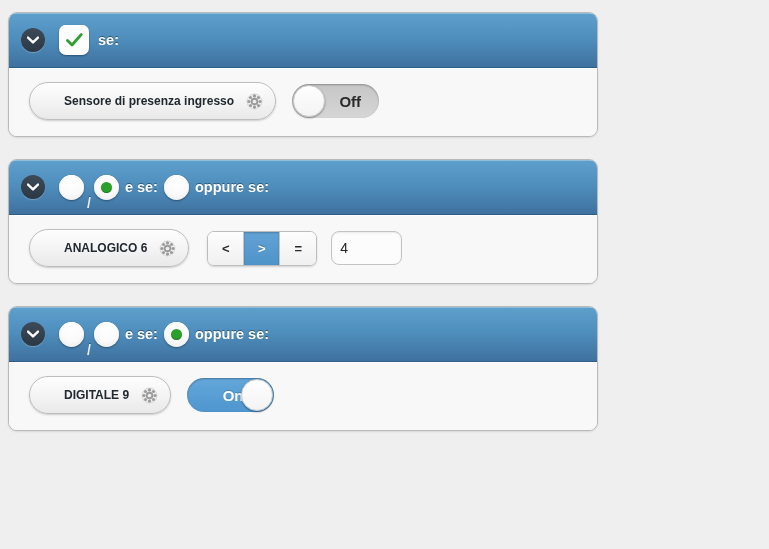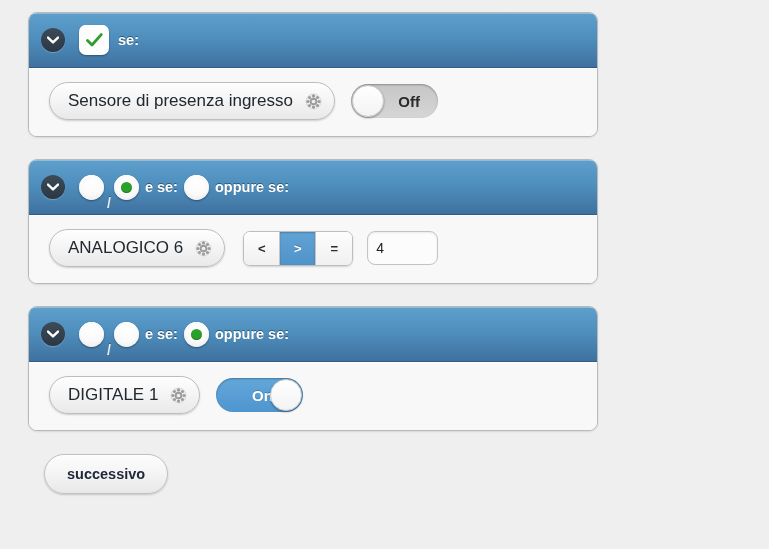--- a/index.html
+++ b/index.html
@@ -13,21 +13,21 @@
     font-family: "Liberation Sans", sans-serif;
     overflow: hidden;
     -webkit-font-smoothing: antialiased;
   }
 
   .page {
     position: relative;
     width: 614px;
     height: 549px;
     box-sizing: border-box;
-    padding: 12px 16px 0 28px;
+    padding: 12px 16px 0 8px;
   }
 
   
   .panel {
     position: relative;
     border: 1px solid #b9b9b9;
     border-radius: 9px;
     background: #f9f9f9;
     box-shadow: 0 1px 2px rgba(0,0,0,0.10);
     margin-bottom: 22px;
@@ -132,24 +132,25 @@
     box-sizing: border-box;
     padding: 0 12px 0 18px;
     border: 1px solid #bdbdbd;
     border-radius: 19px;
     background: linear-gradient(to bottom, #fefefe 0%, #f4f4f4 50%, #e9e9e9 100%);
     box-shadow: 0 1px 2px rgba(0,0,0,0.18), inset 0 1px 0 #fff;
     cursor: pointer;
     flex: 0 0 auto;
   }
   .pill-label {
-    font-size: 17px;
-    font-weight: normal;
+    font-size: 12px;
+    font-weight: bold;
     color: #202830;
     white-space: nowrap;
+    margin-left: 16px;
   }
   .gear {
     margin-left: 12px;
     width: 17px;
     height: 17px;
     flex: 0 0 auto;
     display: block;
   }
 
   
@@ -394,21 +395,21 @@
       <div class="gap-s"></div>
       <div class="radio">
         <span class="dot"></span>
       </div>
       <div class="gap-s"></div>
       <span class="hdr-label">oppure se:</span>
     </div>
 
     <div class="panel-body">
       <div class="pill">
-        <span class="pill-label">DIGITALE 1</span>
+        <span class="pill-label">DIGITALE 9</span>
         <svg class="gear" viewBox="0 0 20 20">
           <circle cx="10" cy="10" r="9.3" fill="#d8d8d8"></circle>
           <circle cx="10" cy="10" r="8.3" fill="#ededed"></circle>
           <g fill="#9b9b9b">
             <circle cx="10" cy="3.4" r="1.9"></circle>
               <circle cx="10" cy="16.6" r="1.9"></circle>
             <circle cx="3.4" cy="10" r="1.9"></circle>
               <circle cx="16.6" cy="10" r="1.9"></circle>
             <circle cx="5.3" cy="5.3" r="1.8"></circle>
               <circle cx="14.7" cy="14.7" r="1.8"></circle>
@@ -420,17 +421,14 @@
         </svg>
       </div>
 
       <div class="switch on">
         <span class="switch-text">On</span>
         <span class="knob"></span>
       </div>
     </div>
   </div>
 
-  <div class="footer">
-    <button class="btn-next">successivo</button>
-  </div>
 
 </div>
 
 </body></html>

